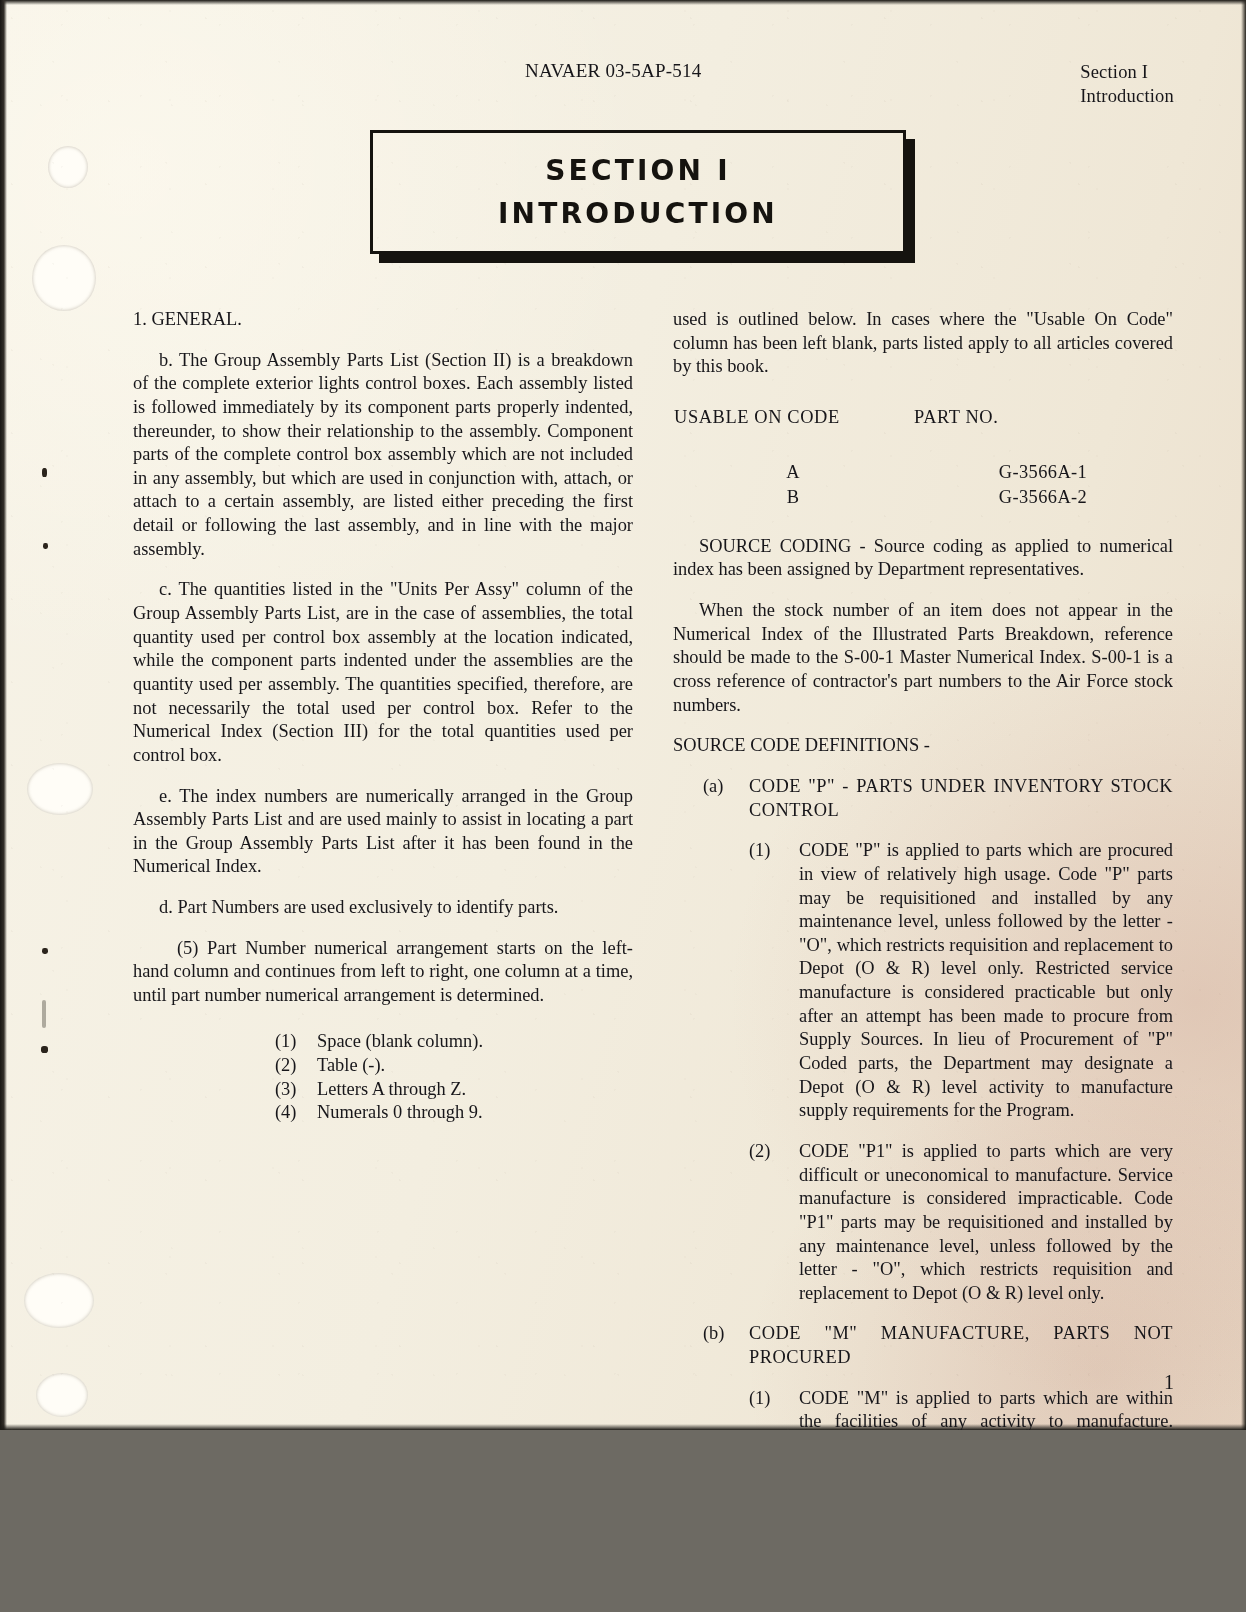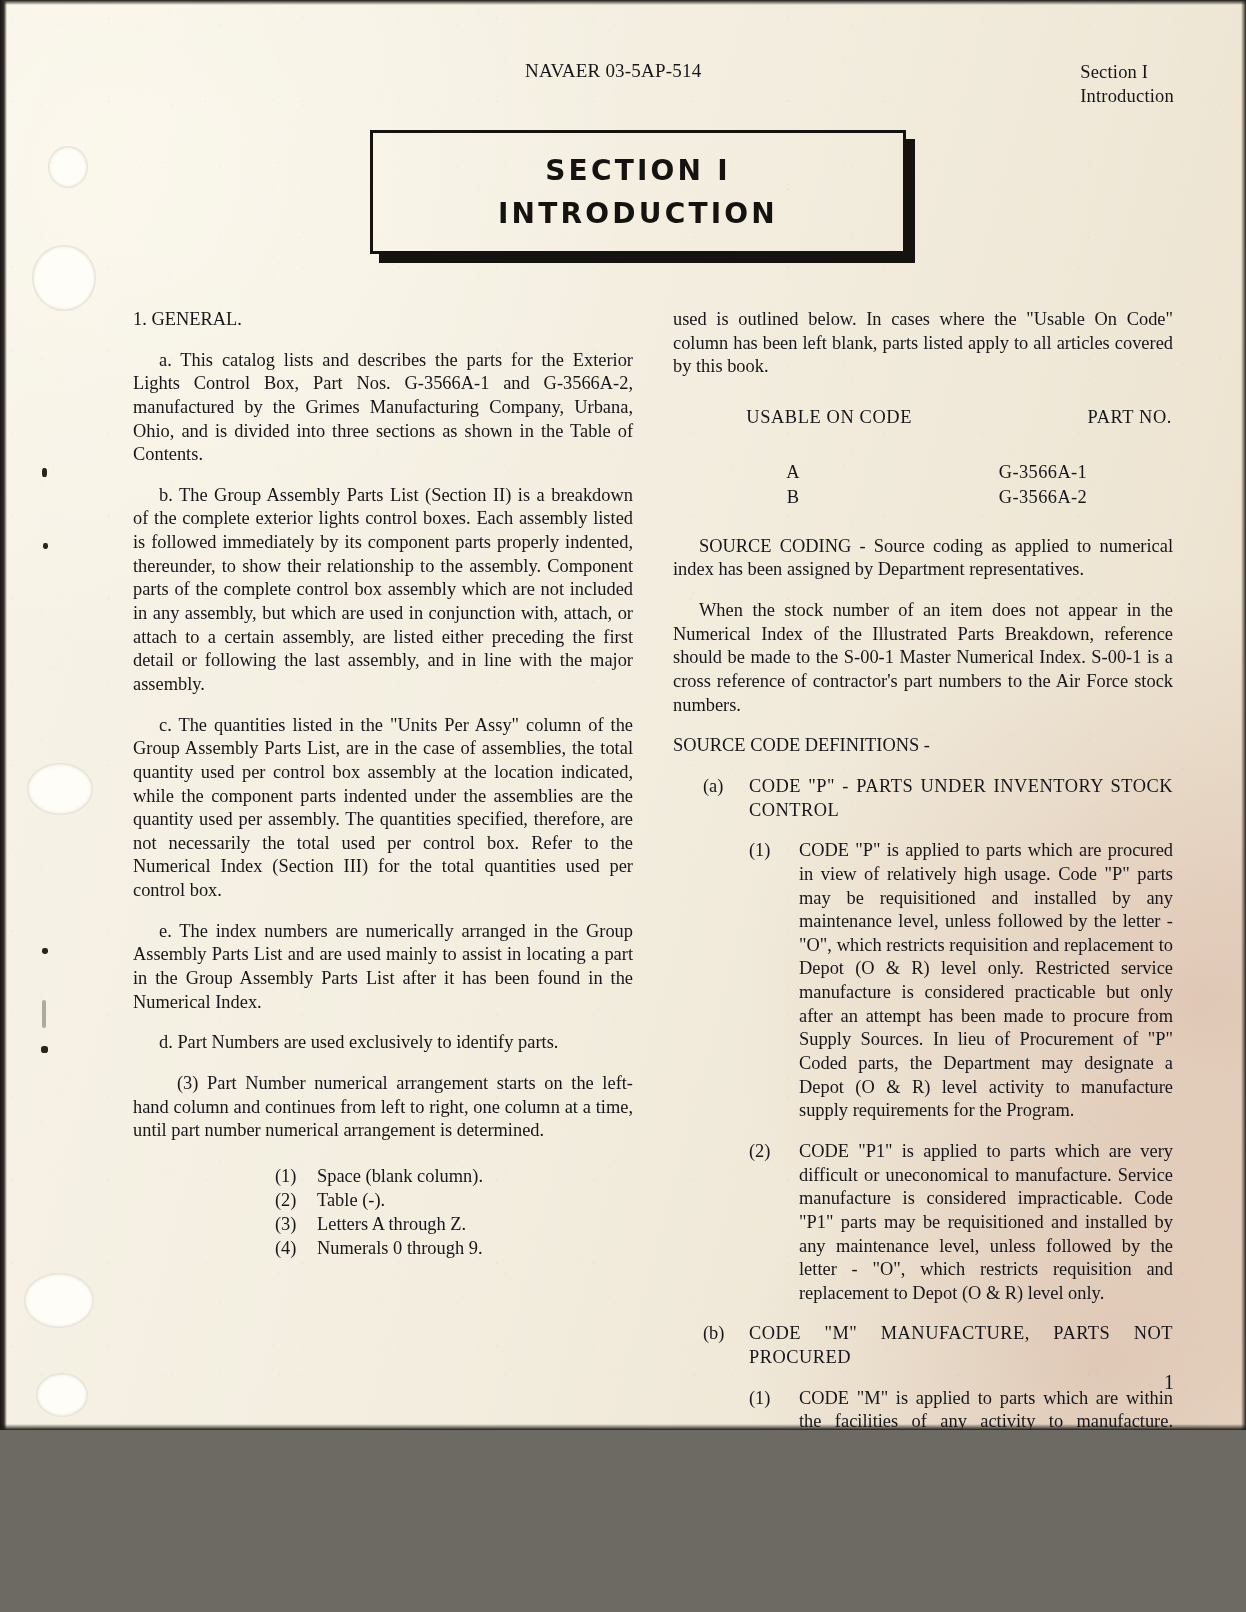--- a/index.html
+++ b/index.html
@@ -136,21 +136,21 @@
   #usable-on-code-table {
     margin: 26px 0 24px 0;
     width: 100%;
     border-collapse: collapse;
     font-size: 18.4px;
   }
   #usable-on-code-table th {
     font-weight: normal;
     letter-spacing: 0.6px;
     padding-bottom: 30px;
-    text-align: right;
+    text-align: left;
   }
   #usable-on-code-table th.col-code { width: 48%; }
   #usable-on-code-table td {
     text-align: center;
     padding: 1px 0;
     letter-spacing: 0.4px;
   }
 
   
   #precedence-list {
@@ -241,26 +241,25 @@
 
   <div id="section-title-box">
     <div class="section-title-line">SECTION I</div>
     <div class="section-title-line">INTRODUCTION</div>
   </div>
 
   <div id="body-columns">
 
     <div class="column" id="left-column">
       <p class="last-line-left">1.  GENERAL.</p>
-      <p class="para-indent last-line-left">a.  This catalog lists and describes the parts for the Exterior Lights Control Box, Part Nos. G-3566A-1 and G-3566A-2, manufactured by the Grimes Manufacturing Company, Urbana, Ohio, and is divided into three sections as shown in the Table of Contents.</p>
       <p class="para-indent last-line-left">b.  The Group Assembly Parts List (Section II) is a breakdown of the complete exterior lights control boxes. Each assembly listed is followed immediately by its component parts properly indented, thereunder, to show their relationship to the assembly. Component parts of the complete control box assembly which are not included in any assembly, but which are used in conjunction with, attach, or attach to a certain assembly, are listed either preceding the first detail or following the last assembly, and in line with the major assembly.</p>
       <p class="para-indent last-line-left">c.  The quantities listed in the "Units Per Assy" column of the Group Assembly Parts List, are in the case of assemblies, the total quantity used per control box assembly at the location indicated, while the component parts indented under the assemblies are the quantity used per assembly. The quantities specified, therefore, are not necessarily the total used per control box. Refer to the Numerical Index (Section III) for the total quantities used per control box.</p>
       <p class="para-indent last-line-left">e.  The index numbers are numerically arranged in the Group Assembly Parts List and are used mainly to assist in locating a part in the Group Assembly Parts List after it has been found in the Numerical Index.</p>
       <p class="para-indent last-line-left">d.  Part Numbers are used exclusively to identify parts.</p>
-      <p class="para-indent-lg last-line-left">(3)  Part Number numerical arrangement starts on the left-hand column and continues from left to right, one column at a time, until part number numerical arrangement is determined.</p>
+      <p class="para-indent-lg last-line-left">(5)  Part Number numerical arrangement starts on the left-hand column and continues from left to right, one column at a time, until part number numerical arrangement is determined.</p>
 
       <ul id="precedence-list">
         <li>
           <span class="marker">(1)</span>
           <span>Space (blank column).</span>
         </li>
         <li>
           <span class="marker">(2)</span>
           <span>Table (-).</span>
         </li>

